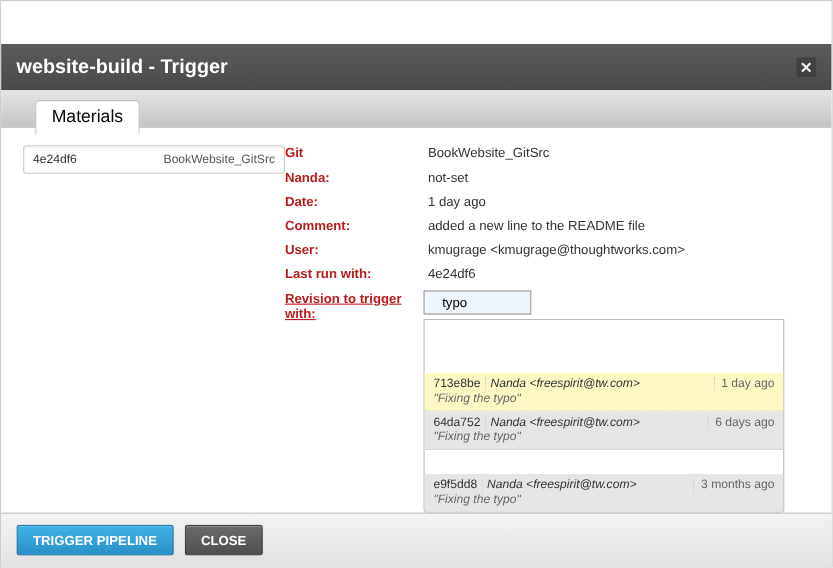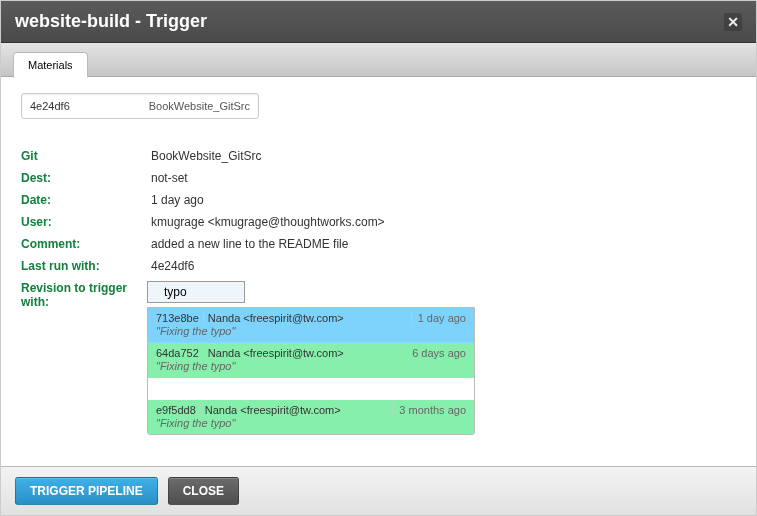--- a/index.html
+++ b/index.html
@@ -17,20 +17,21 @@
   .header {
     background: linear-gradient(#5a5a5a, #4a4a4a);
     color: #fff;
     padding: 10px 14px;
     font-size: 18px;
     font-weight: bold;
     border-bottom: 1px solid #333;
     display: flex;
     justify-content: space-between;
     align-items: center;
+    margin-top: 39px;
   }
   .close-x {
     font-size: 14px;
     color: #eee;
     cursor: pointer;
     background: rgba(0,0,0,0.2);
     width:18px; height:18px;
     line-height:18px; text-align:center;
     border-radius:2px;
   }
@@ -41,51 +42,50 @@
     padding-left: 12px;
     height: 34px;
   }
   .tab {
     display: inline-block;
     background: #fff;
     border: 1px solid #bbb;
     border-bottom: 1px solid #fff;
     border-radius: 4px 4px 0 0;
     padding: 6px 14px;
-    font-size: 11px;
+    font-size: 16px;
     position: relative;
     top: 1px;
     cursor: pointer;
+    margin-left: 19px;
   }
   .content {
     display: flex;
     padding: 16px 20px;
-    gap: 30px;
     height: 396px;
     overflow: auto;
-    flex-direction: column;
   }
   .materials-col { width: 238px; }
   .material-item {
     border: 1px solid #ccc;
     border-radius: 3px;
     background: #fff;
     padding: 6px 8px;
     display: flex;
     justify-content: space-between;
     font-size: 11px;
     cursor: pointer;
     box-shadow: inset 0 1px 2px rgba(0,0,0,0.08);
   }
   .material-item .rev { color: #333; }
   .material-item .name { color: #555; text-align: right; }
 
   .details-col { flex: 1; }
   .row { display: flex; margin-bottom: 8px; font-size: 12px; }
-  .row .label { width: 130px; font-weight: bold; color: #15803d; }
+  .row .label { width: 130px; font-weight: bold; color: #b91c1c; }
   .row .value { flex: 1; color: #333; }
   .rev-input {
     width: 98px;
     padding: 3px 16px;
     border: 1px solid #999;
     font-size: 12px;
     background: #eef6fc;
   }
   .autocomplete {
     margin-top: 4px;
@@ -93,26 +93,26 @@
     border-radius: 0 0 3px 3px;
     width: 328px;
   }
   .ac-item {
     padding: 4px 8px 5px 8px;
     border-bottom: 1px dotted #ccc;
     display: flex;
     flex-direction: column;
     cursor: pointer;
     font-size: 11px;
-    background: #86efac;
+    background: #e5e5e5;
   }
   .ac-item:last-child { border-bottom: none; margin-top: 22px; }
-  .ac-item.selected { background: #7dd3fc; }
+  .ac-item.selected { background: #fef9c3; margin-top: 48px; }
   .ac-line1 { display: flex; justify-content: space-between; }
-  .ac-author { flex:1; }
+  .ac-author { flex:1;font-style:italic; }
   .ac-msg { font-style: italic; color: #666; margin-top: 1px; }
   .ac-time { color: #666; border-left: 1px dotted #ccc; padding-left: 6px; margin-left:4px; }
   .ac-hash-wrap { border-right: 1px dotted #ccc; padding-right:4px; margin-right:4px; }
 
   .footer {
     position: absolute;
     left: 0; right: 0; bottom: 0;
     background: linear-gradient(#f3f3f3, #e1e1e1);
     border-top: 1px solid #bbb;
     padding: 10px 14px;
@@ -151,41 +151,41 @@
       <span class="name">BookWebsite_GitSrc</span>
     </div>
   </div>
 
   <div class="details-col">
     <div class="row">
       <div class="label">Git</div>
       <div class="value">BookWebsite_GitSrc</div>
     </div>
     <div class="row">
-      <div class="label">Dest:</div>
+      <div class="label">Nanda:</div>
       <div class="value">not-set</div>
     </div>
     <div class="row">
       <div class="label">Date:</div>
       <div class="value">1 day ago</div>
     </div>
     <div class="row">
+      <div class="label">Comment:</div>
+      <div class="value">added a new line to the README file</div>
+    </div>
+    <div class="row">
       <div class="label">User:</div>
       <div class="value">kmugrage &lt;kmugrage@thoughtworks.com&gt;</div>
     </div>
     <div class="row">
-      <div class="label">Comment:</div>
-      <div class="value">added a new line to the README file</div>
-    </div>
-    <div class="row">
       <div class="label">Last run with:</div>
       <div class="value">4e24df6</div>
     </div>
     <div class="row" style="align-items:flex-start;">
-      <div class="label" style="width:126px;">Revision to trigger with:</div>
+      <div class="label" style="width:126px;text-decoration:underline;">Revision to trigger with:</div>
       <div class="value">
         <input class="rev-input" type="text" value="typo" style="">
         <div class="autocomplete">
           <div class="ac-item selected">
             <div class="ac-line1">
               <span class="ac-hash-wrap"><span>713e8be</span></span>
               <span class="ac-author">Nanda &lt;freespirit@tw.com&gt;</span>
               <span class="ac-time">1 day ago</span>
             </div>
             <div class="ac-msg">"Fixing the typo"</div>

